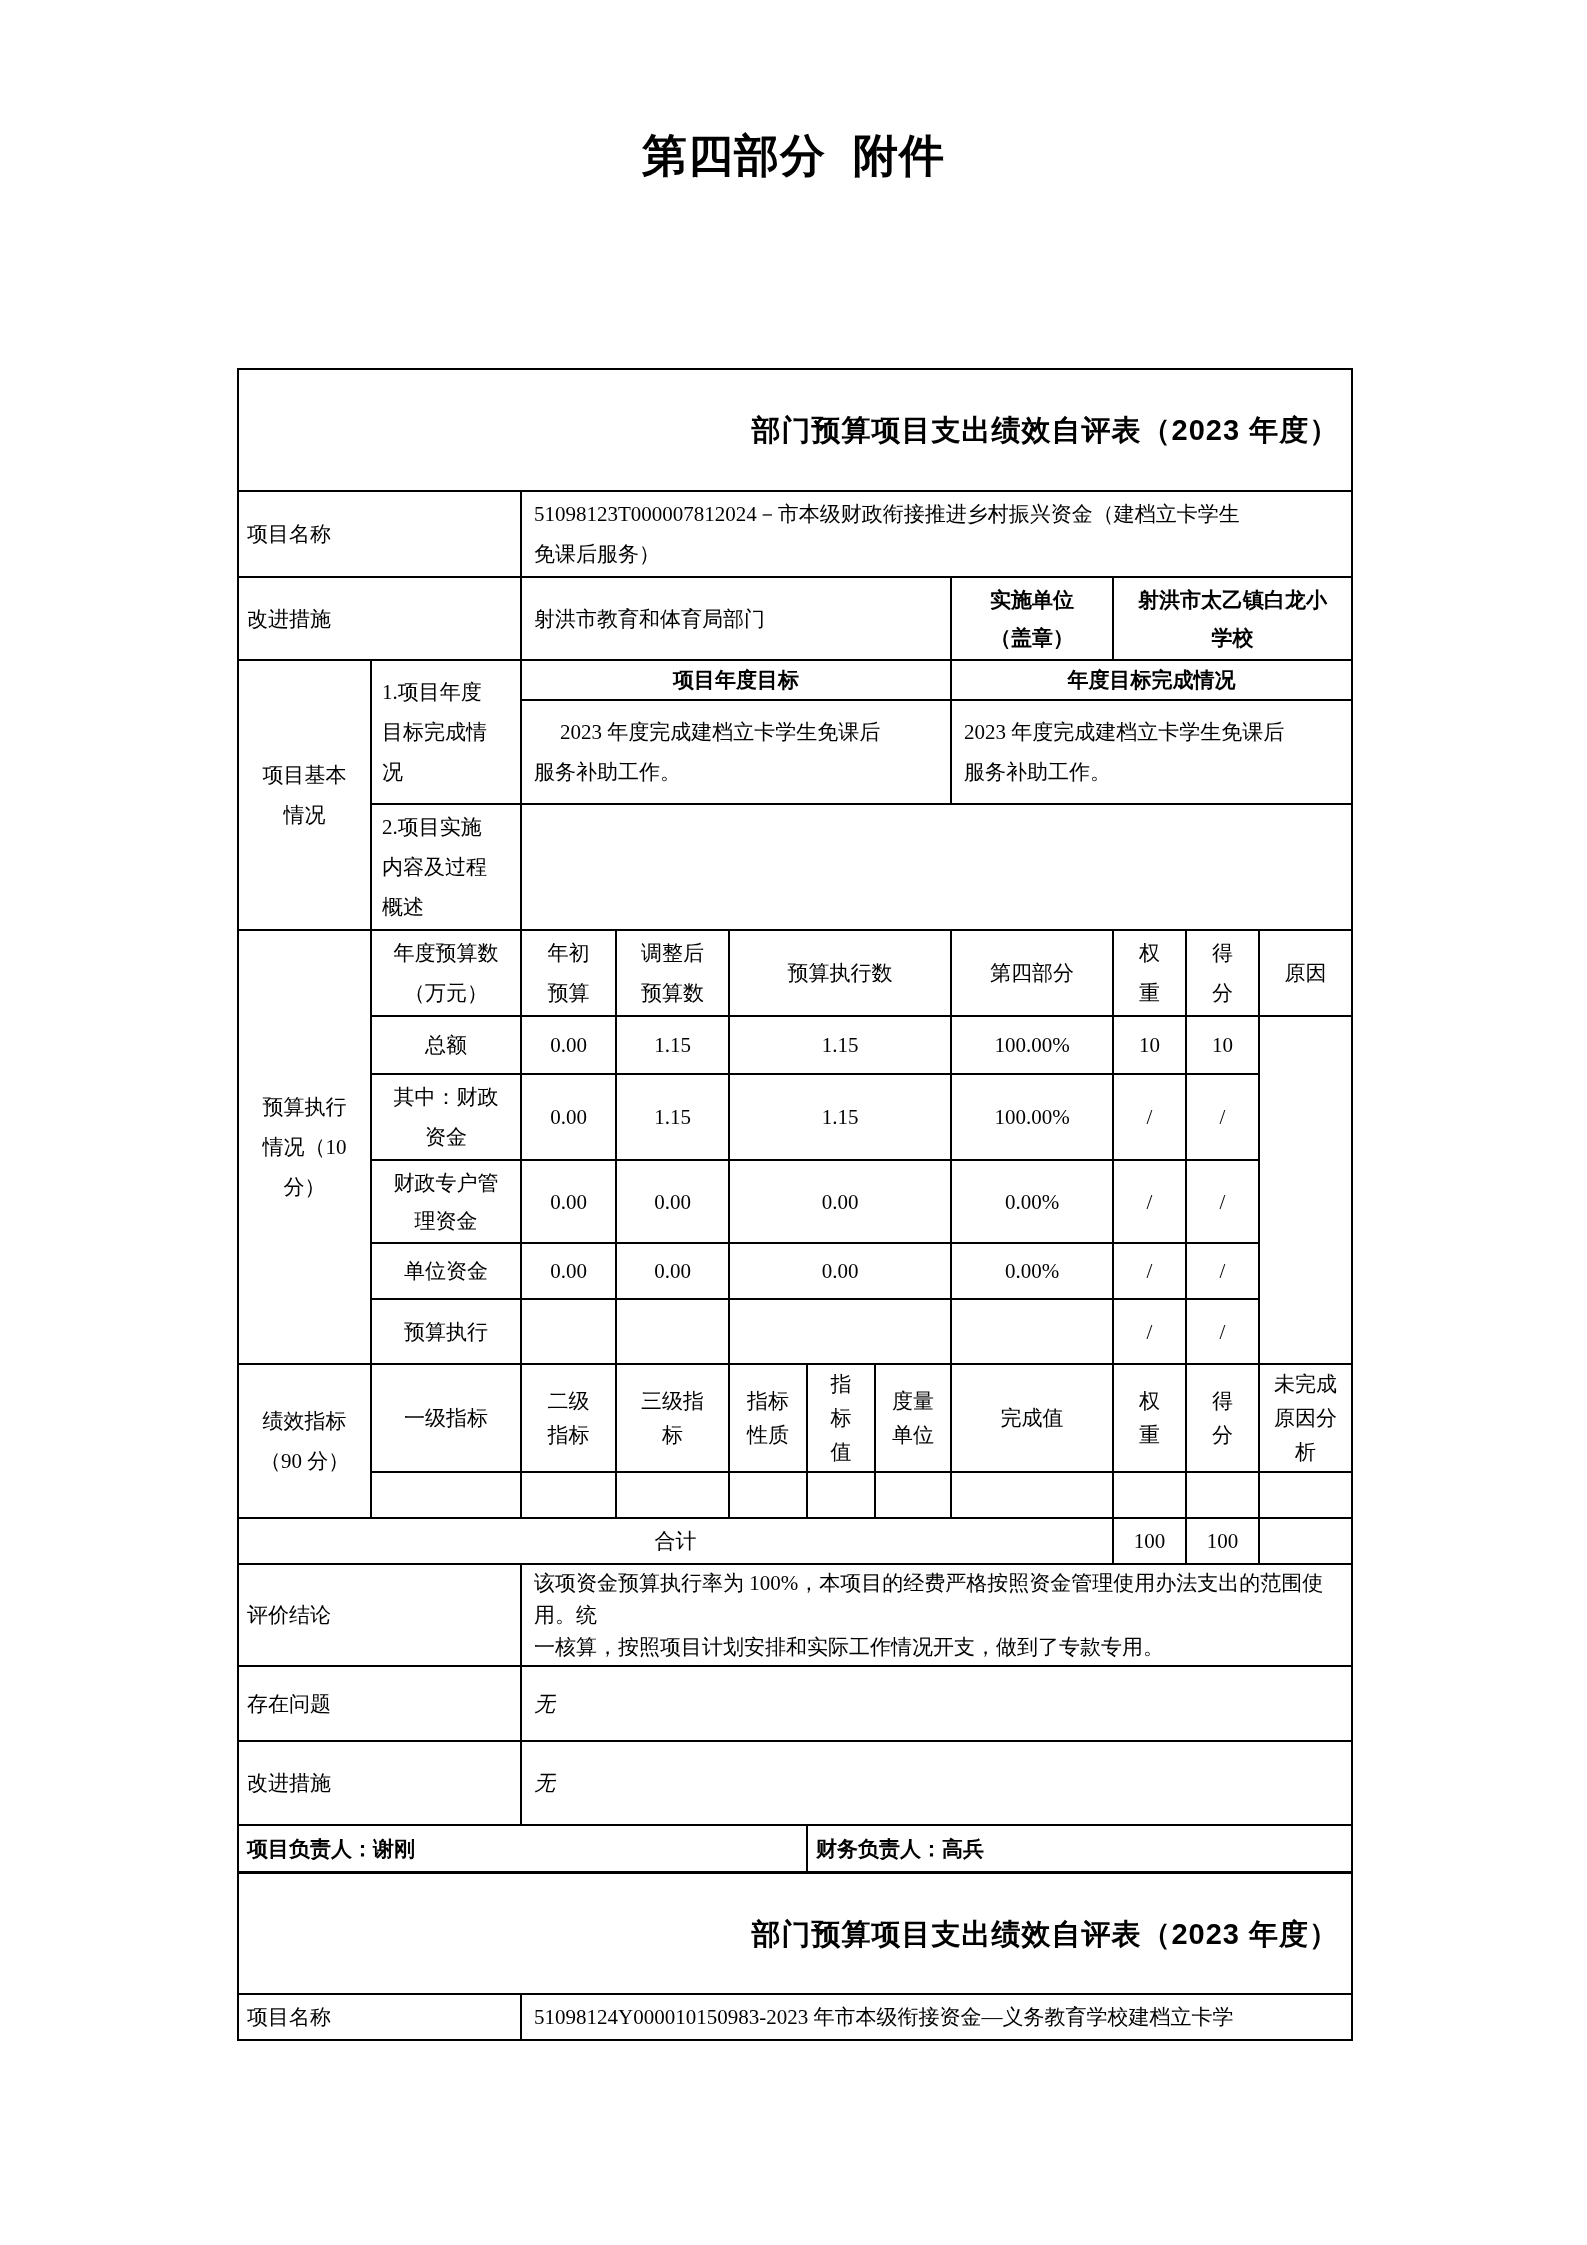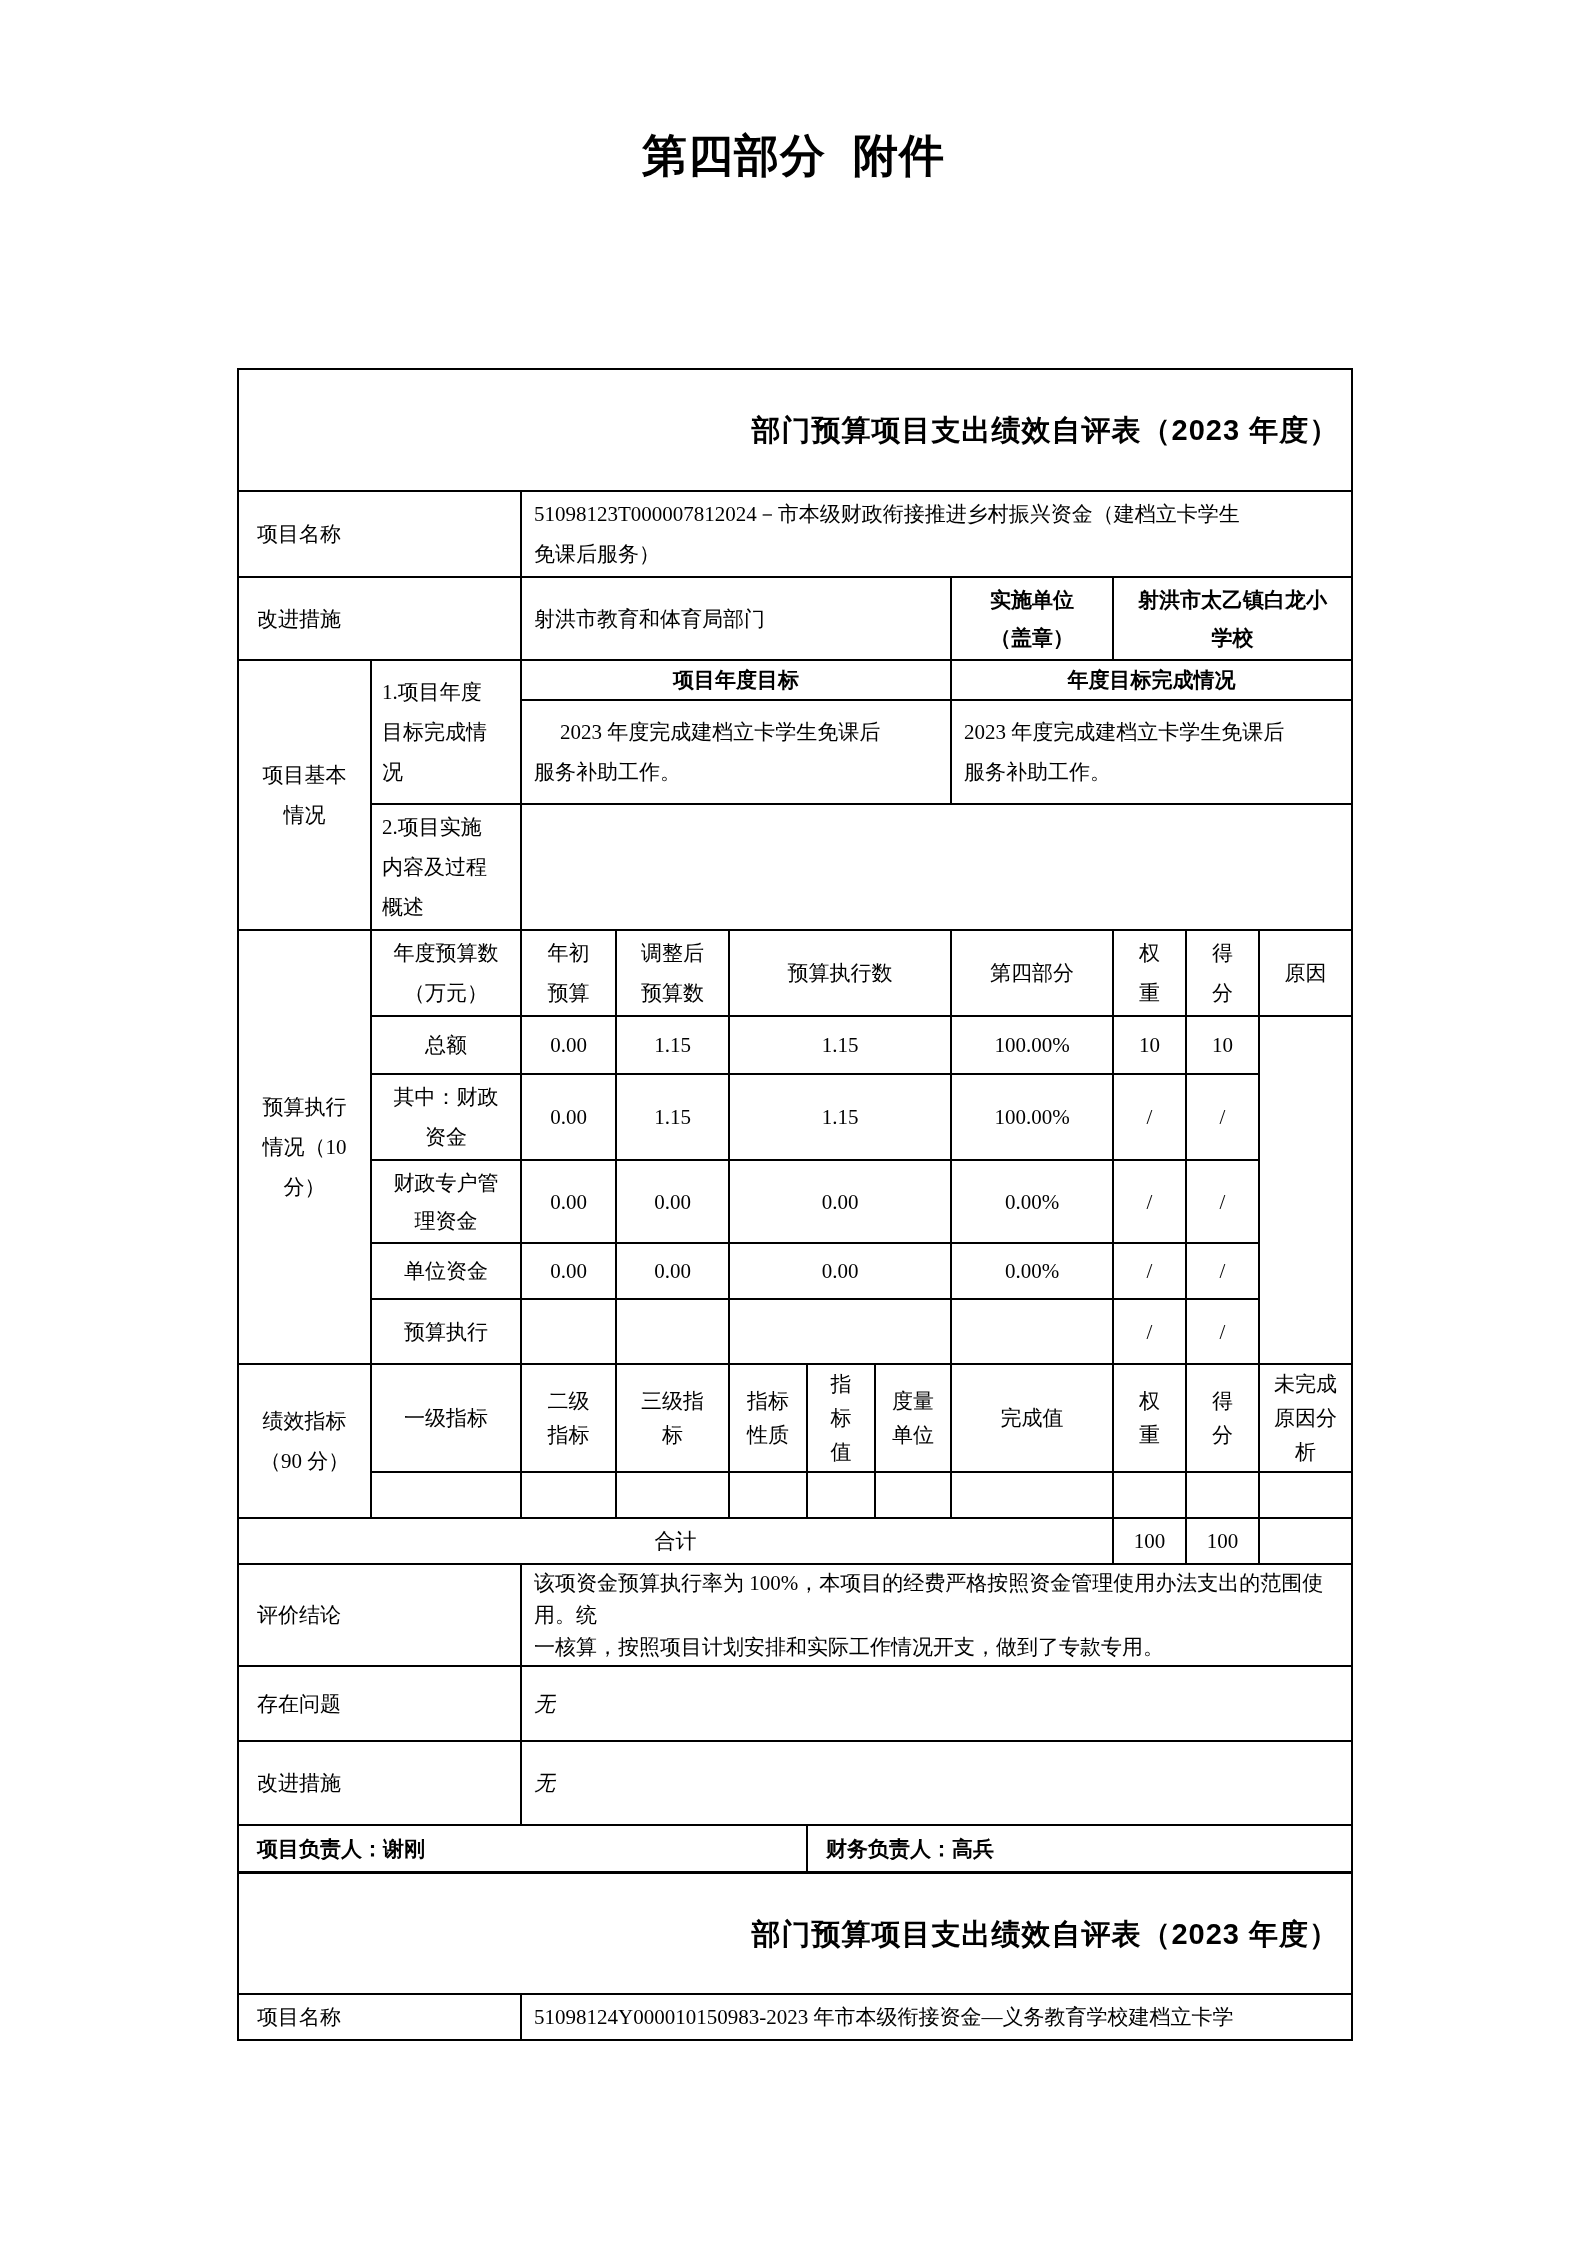--- a/index.html
+++ b/index.html
@@ -9,21 +9,21 @@
         font-family:"Liberation Sans","DejaVu Sans",sans-serif;font-weight:bold;
         font-size:45px;white-space:pre;letter-spacing:1px;}
   table{border-collapse:collapse;table-layout:fixed;position:absolute;left:237px;width:1114px;}
   #t1{top:368px;}
   #t2{top:1872px;}
   td{border:2px solid #000;font-size:21px;line-height:40px;vertical-align:middle;
      padding:2px 12px;word-break:break-all;}
   .tbl-title{text-align:right;font-family:"Liberation Sans","DejaVu Sans",sans-serif;
      font-weight:bold;font-size:29px;letter-spacing:1px;}
   .ctr{text-align:center;padding:2px 6px;}
-  .lbl{text-align:left;padding-left:18px;}
+  .lbl{text-align:left;padding-left:8px;}
   .pre{white-space:pre-line;}
   .indent{text-indent:26px;}
   .ital{font-style:italic;}
   .bsans{font-family:"Liberation Sans","DejaVu Sans",sans-serif;font-weight:bold;}
   .lh34{line-height:34px;}
   .lh32{line-height:32px;}
   .lh38{line-height:38px;}
 </style>
 </head>
 <body>

